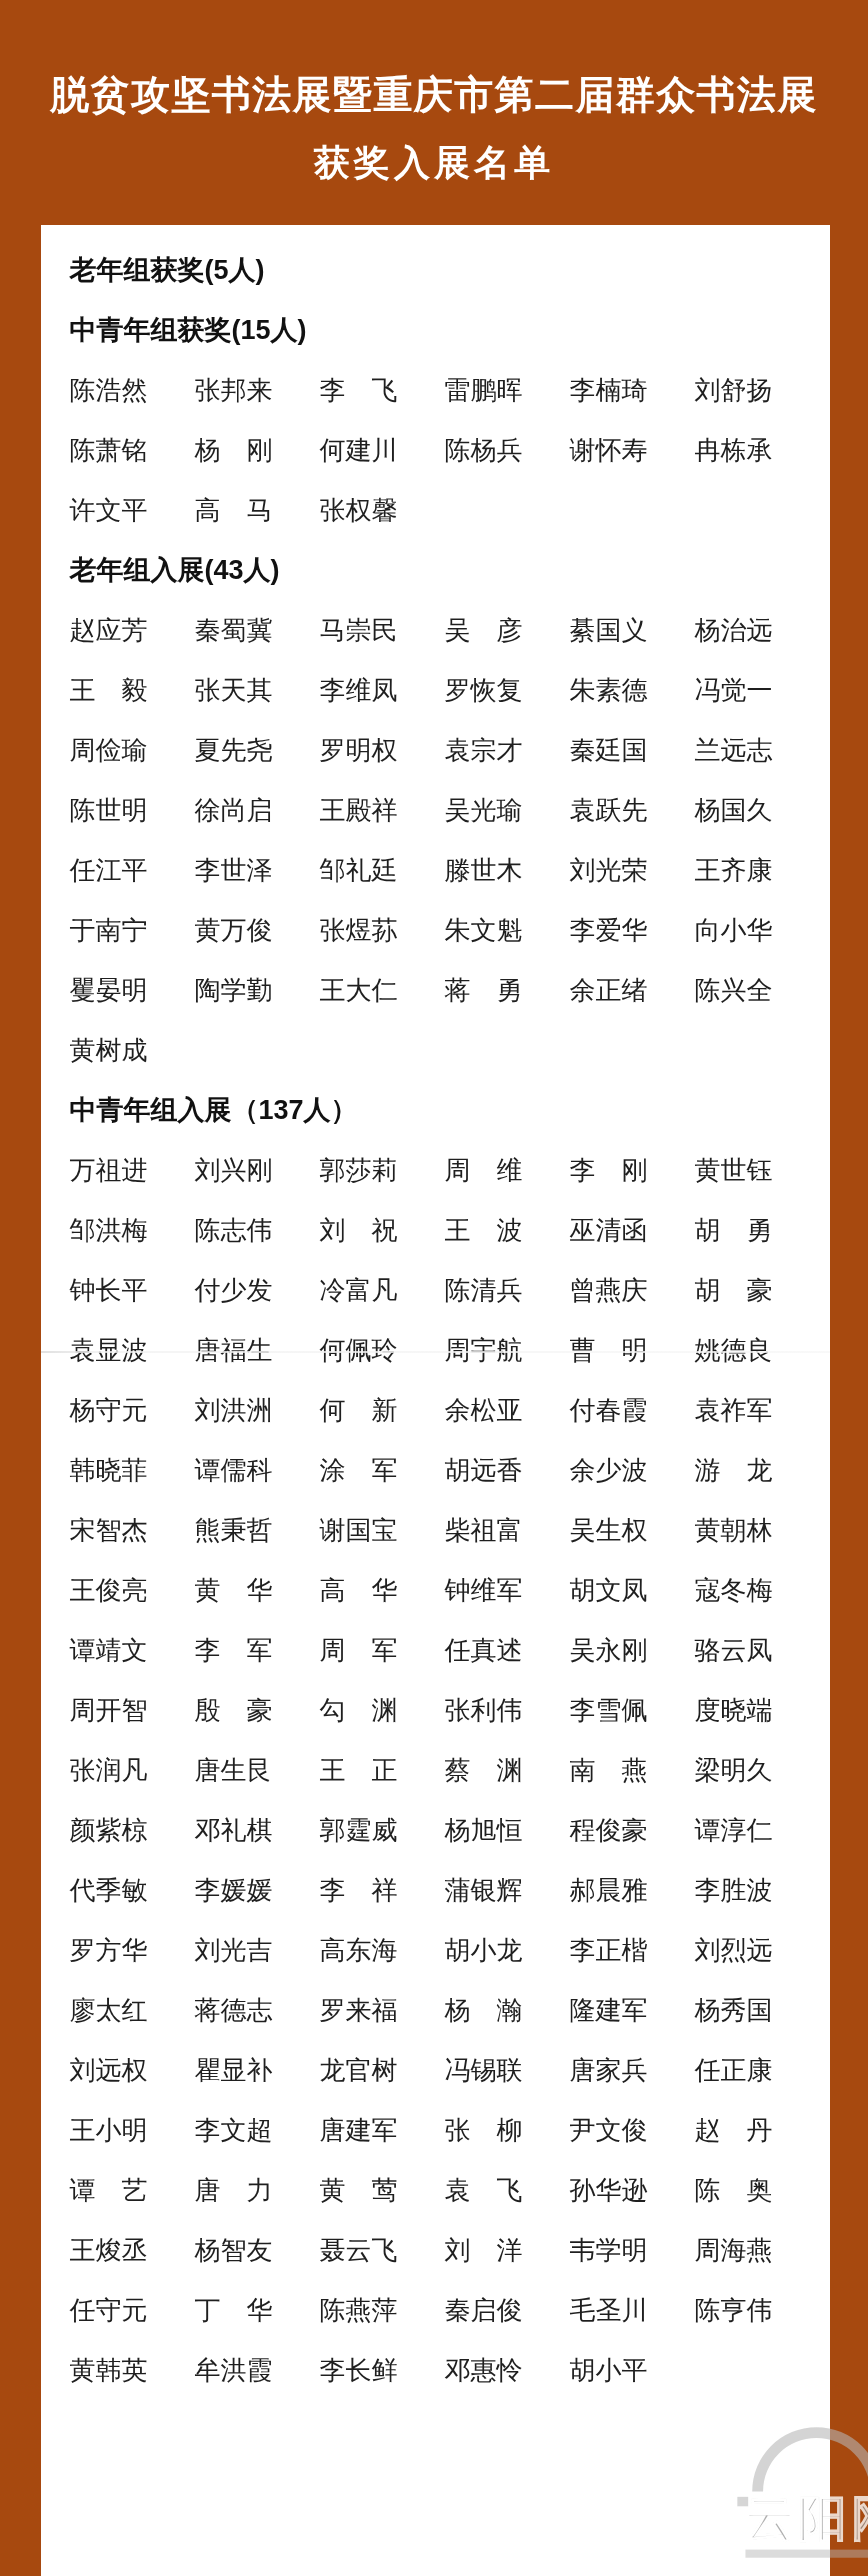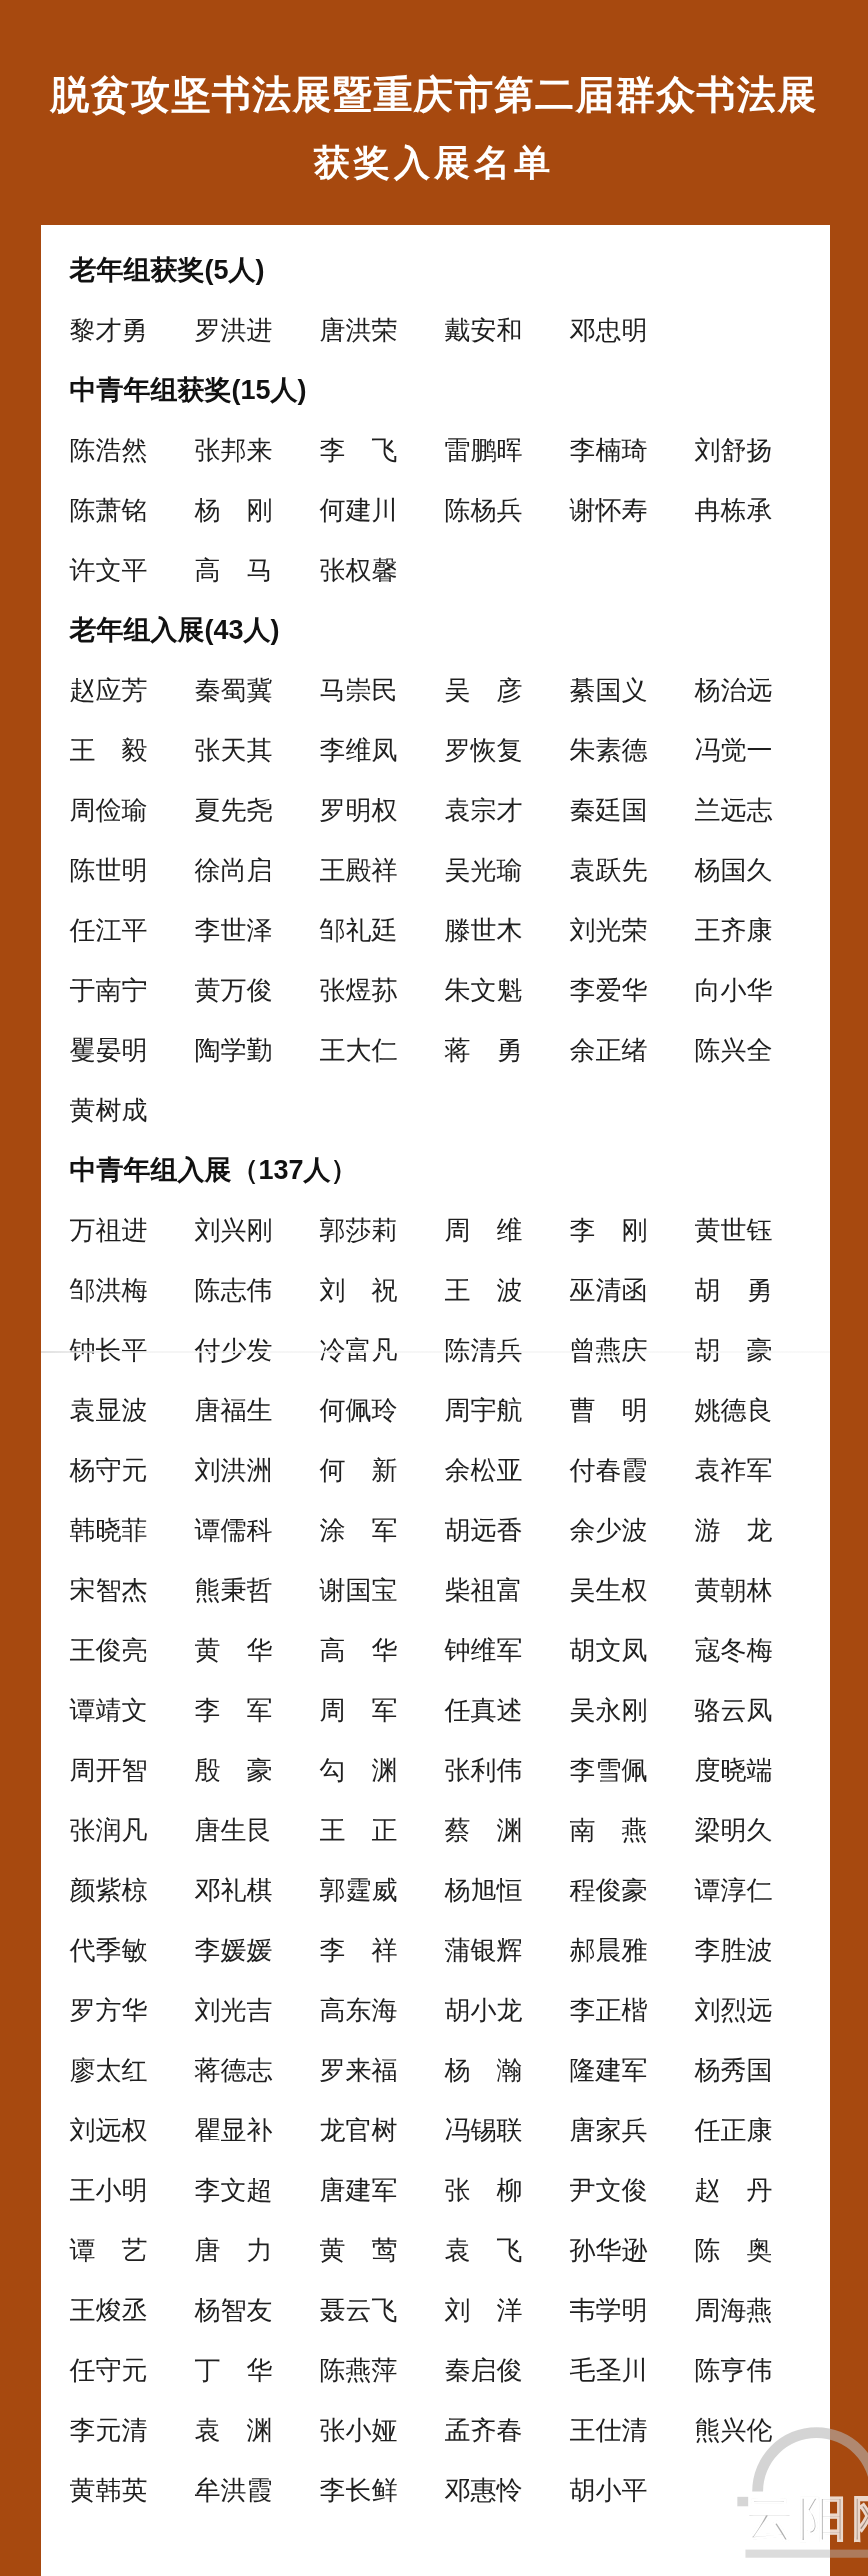--- a/index.html
+++ b/index.html
@@ -110,27 +110,20 @@
 <div class="page">
 
   <div class="header">
     <div class="title-line1">脱贫攻坚书法展暨重庆市第二届群众书法展</div>
     <div class="title-line2">获奖入展名单</div>
   </div>
 
   <div class="card" id="list-card" style="background: rgb(255, 255, 255);">
 
   <div class="row heading-row"><span class="section-heading">老年组获奖(5人)</span></div>
-      <div class="row">
-        <span class="name-cell">黎才勇</span>
-        <span class="name-cell">罗洪进</span>
-        <span class="name-cell">唐洪荣</span>
-        <span class="name-cell">戴安和</span>
-        <span class="name-cell">邓忠明</span>
-      </div>
       <div class="row heading-row"><span class="section-heading">中青年组获奖(15人)</span></div>
       <div class="row">
         <span class="name-cell">陈浩然</span>
         <span class="name-cell">张邦来</span>
         <span class="name-cell">李　飞</span>
         <span class="name-cell">雷鹏晖</span>
         <span class="name-cell">李楠琦</span>
         <span class="name-cell">刘舒扬</span>
       </div>
       <div class="row">
@@ -359,28 +352,20 @@
         <span class="name-cell">韦学明</span>
         <span class="name-cell">周海燕</span>
       </div>
       <div class="row">
         <span class="name-cell">任守元</span>
         <span class="name-cell">丁　华</span>
         <span class="name-cell">陈燕萍</span>
         <span class="name-cell">秦启俊</span>
         <span class="name-cell">毛圣川</span>
         <span class="name-cell">陈亨伟</span>
-      </div>
-      <div class="row">
-        <span class="name-cell">李元清</span>
-        <span class="name-cell">袁　渊</span>
-        <span class="name-cell">张小娅</span>
-        <span class="name-cell">孟齐春</span>
-        <span class="name-cell">王仕清</span>
-        <span class="name-cell">熊兴伦</span>
       </div>
       <div class="row">
         <span class="name-cell">黄韩英</span>
         <span class="name-cell">牟洪霞</span>
         <span class="name-cell">李长鲜</span>
         <span class="name-cell">邓惠怜</span>
         <span class="name-cell">胡小平</span>
       </div>
     </div>
 

